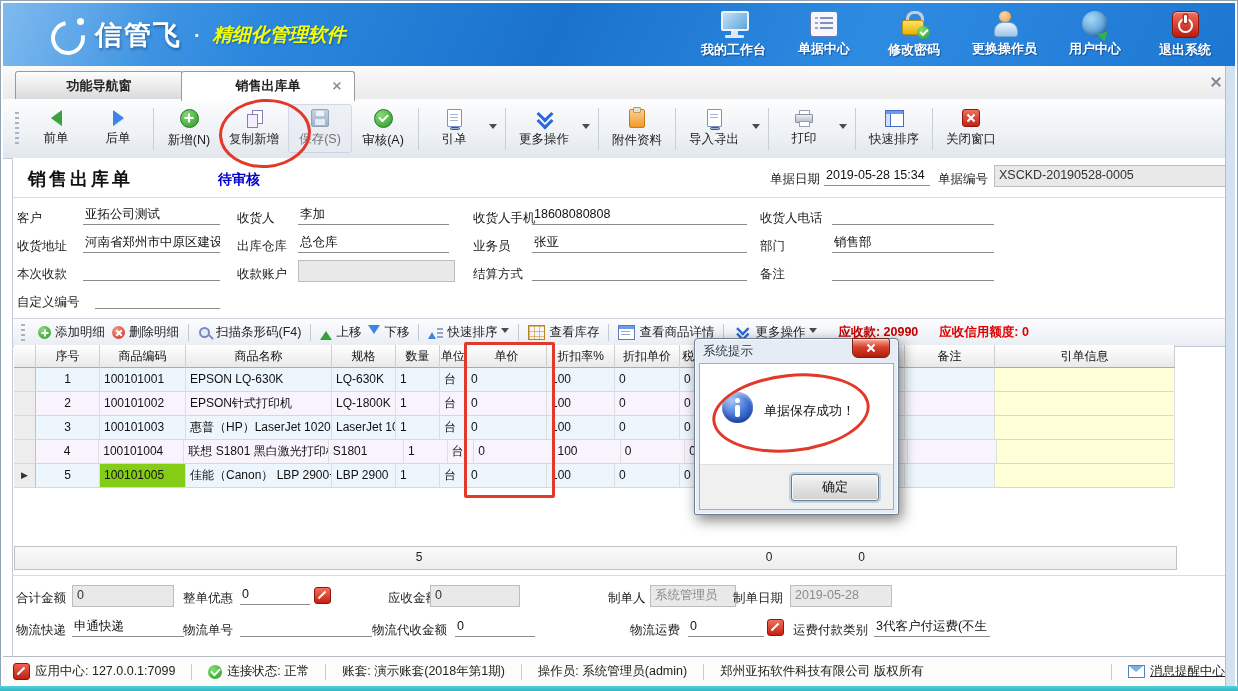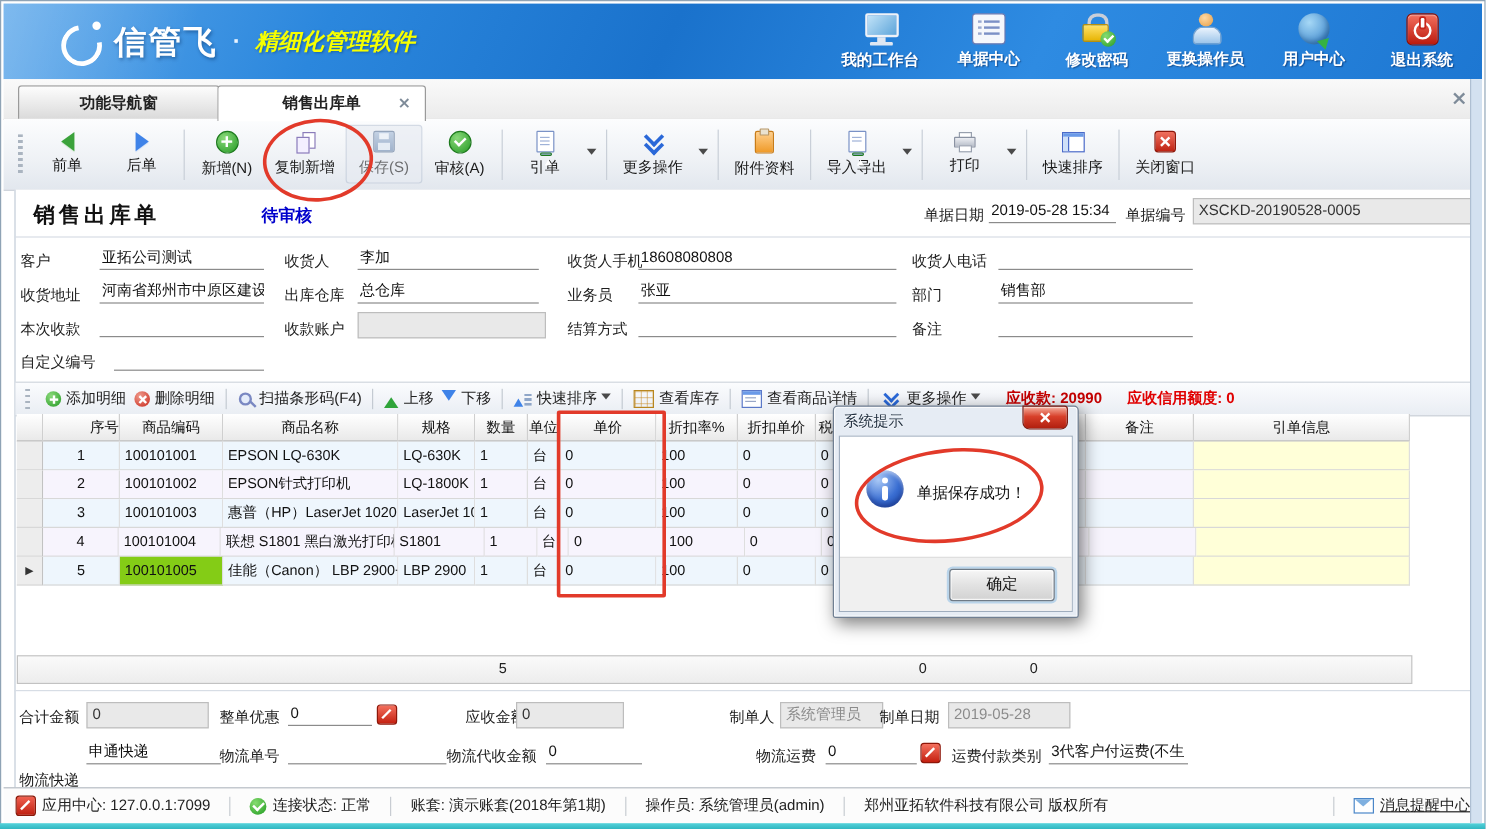--- a/index.html
+++ b/index.html
@@ -468,21 +468,21 @@
       <span>应收款: </span><span>20990</span>
     </span>
     <span class="dmoney" style="margin-left:14px;color:#e00000;text-align:center;">
       <span>应收信用额度: </span><span>0</span>
     </span>
   </div>
 
   <div id="grid">
     <div class="ghead" id="grid-head">
         <div class="gh" style="width: 22px;"></div>
-        <div class="gh" style="width: 64px; text-align: right;">序号</div>
+        <div class="gh" style="width: 64px;">序号</div>
         <div class="gh" style="width: 86px;">商品编码</div>
         <div class="gh" style="width: 146px;">商品名称</div>
         <div class="gh" style="width: 64px;">规格</div>
         <div class="gh" style="width: 44px;">数量</div>
         <div class="gh" style="width: 27px;">单位</div>
         <div class="gh" style="width: 80px;">单价</div>
         <div class="gh" style="width: 68px;">折扣率%</div>
         <div class="gh" style="width: 65px;">折扣单价</div>
         <div class="gh" style="width: 40px;">税率%</div>
         <div class="gh" style="width: 96px;"></div>
@@ -592,21 +592,21 @@
   <span class="fieldlbl" style="left:183px;top:590px;">整单优惠</span>
   <span class="ufield" style="left:240px;top:585px;width:66px;">0</span>
   <span class="editred" style="left:314px;top:587px;"></span>
   <span class="fieldlbl" style="left:388px;top:590px;">应收金额</span>
   <span class="gbox" style="left:430px;top:585px;width:80px;">0</span>
   <span class="fieldlbl" style="left:608px;top:590px;">制单人</span>
   <span class="gbox dim" style="left:650px;top:585px;width:76px;">系统管理员</span>
   <span class="fieldlbl" style="left:733px;top:590px;">制单日期</span>
   <span class="gbox dim" style="left:790px;top:585px;width:92px;">2019-05-28</span>
 
-  <span class="fieldlbl" style="left:16px;top:642px;">物流快递</span>
+  <span class="fieldlbl" style="left:16px;top:622px;">物流快递</span>
   <span class="ufield" style="left:72px;top:617px;width:108px;">申通快递</span>
   <span class="fieldlbl" style="left:183px;top:622px;">物流单号</span>
   <span class="ufield" style="left:240px;top:617px;width:128px;"></span>
   <span class="fieldlbl" style="left:372px;top:622px;">物流代收金额</span>
   <span class="ufield" style="left:455px;top:617px;width:76px;">0</span>
   <span class="fieldlbl" style="left:630px;top:622px;">物流运费</span>
   <span class="ufield" style="left:688px;top:617px;width:72px;">0</span>
   <span class="editred" style="left:767px;top:619px;"></span>
   <span class="fieldlbl" style="left:793px;top:622px;">运费付款类别</span>
   <span class="ufield" style="left:874px;top:617px;width:112px;">3代客户付运费(不生</span>

